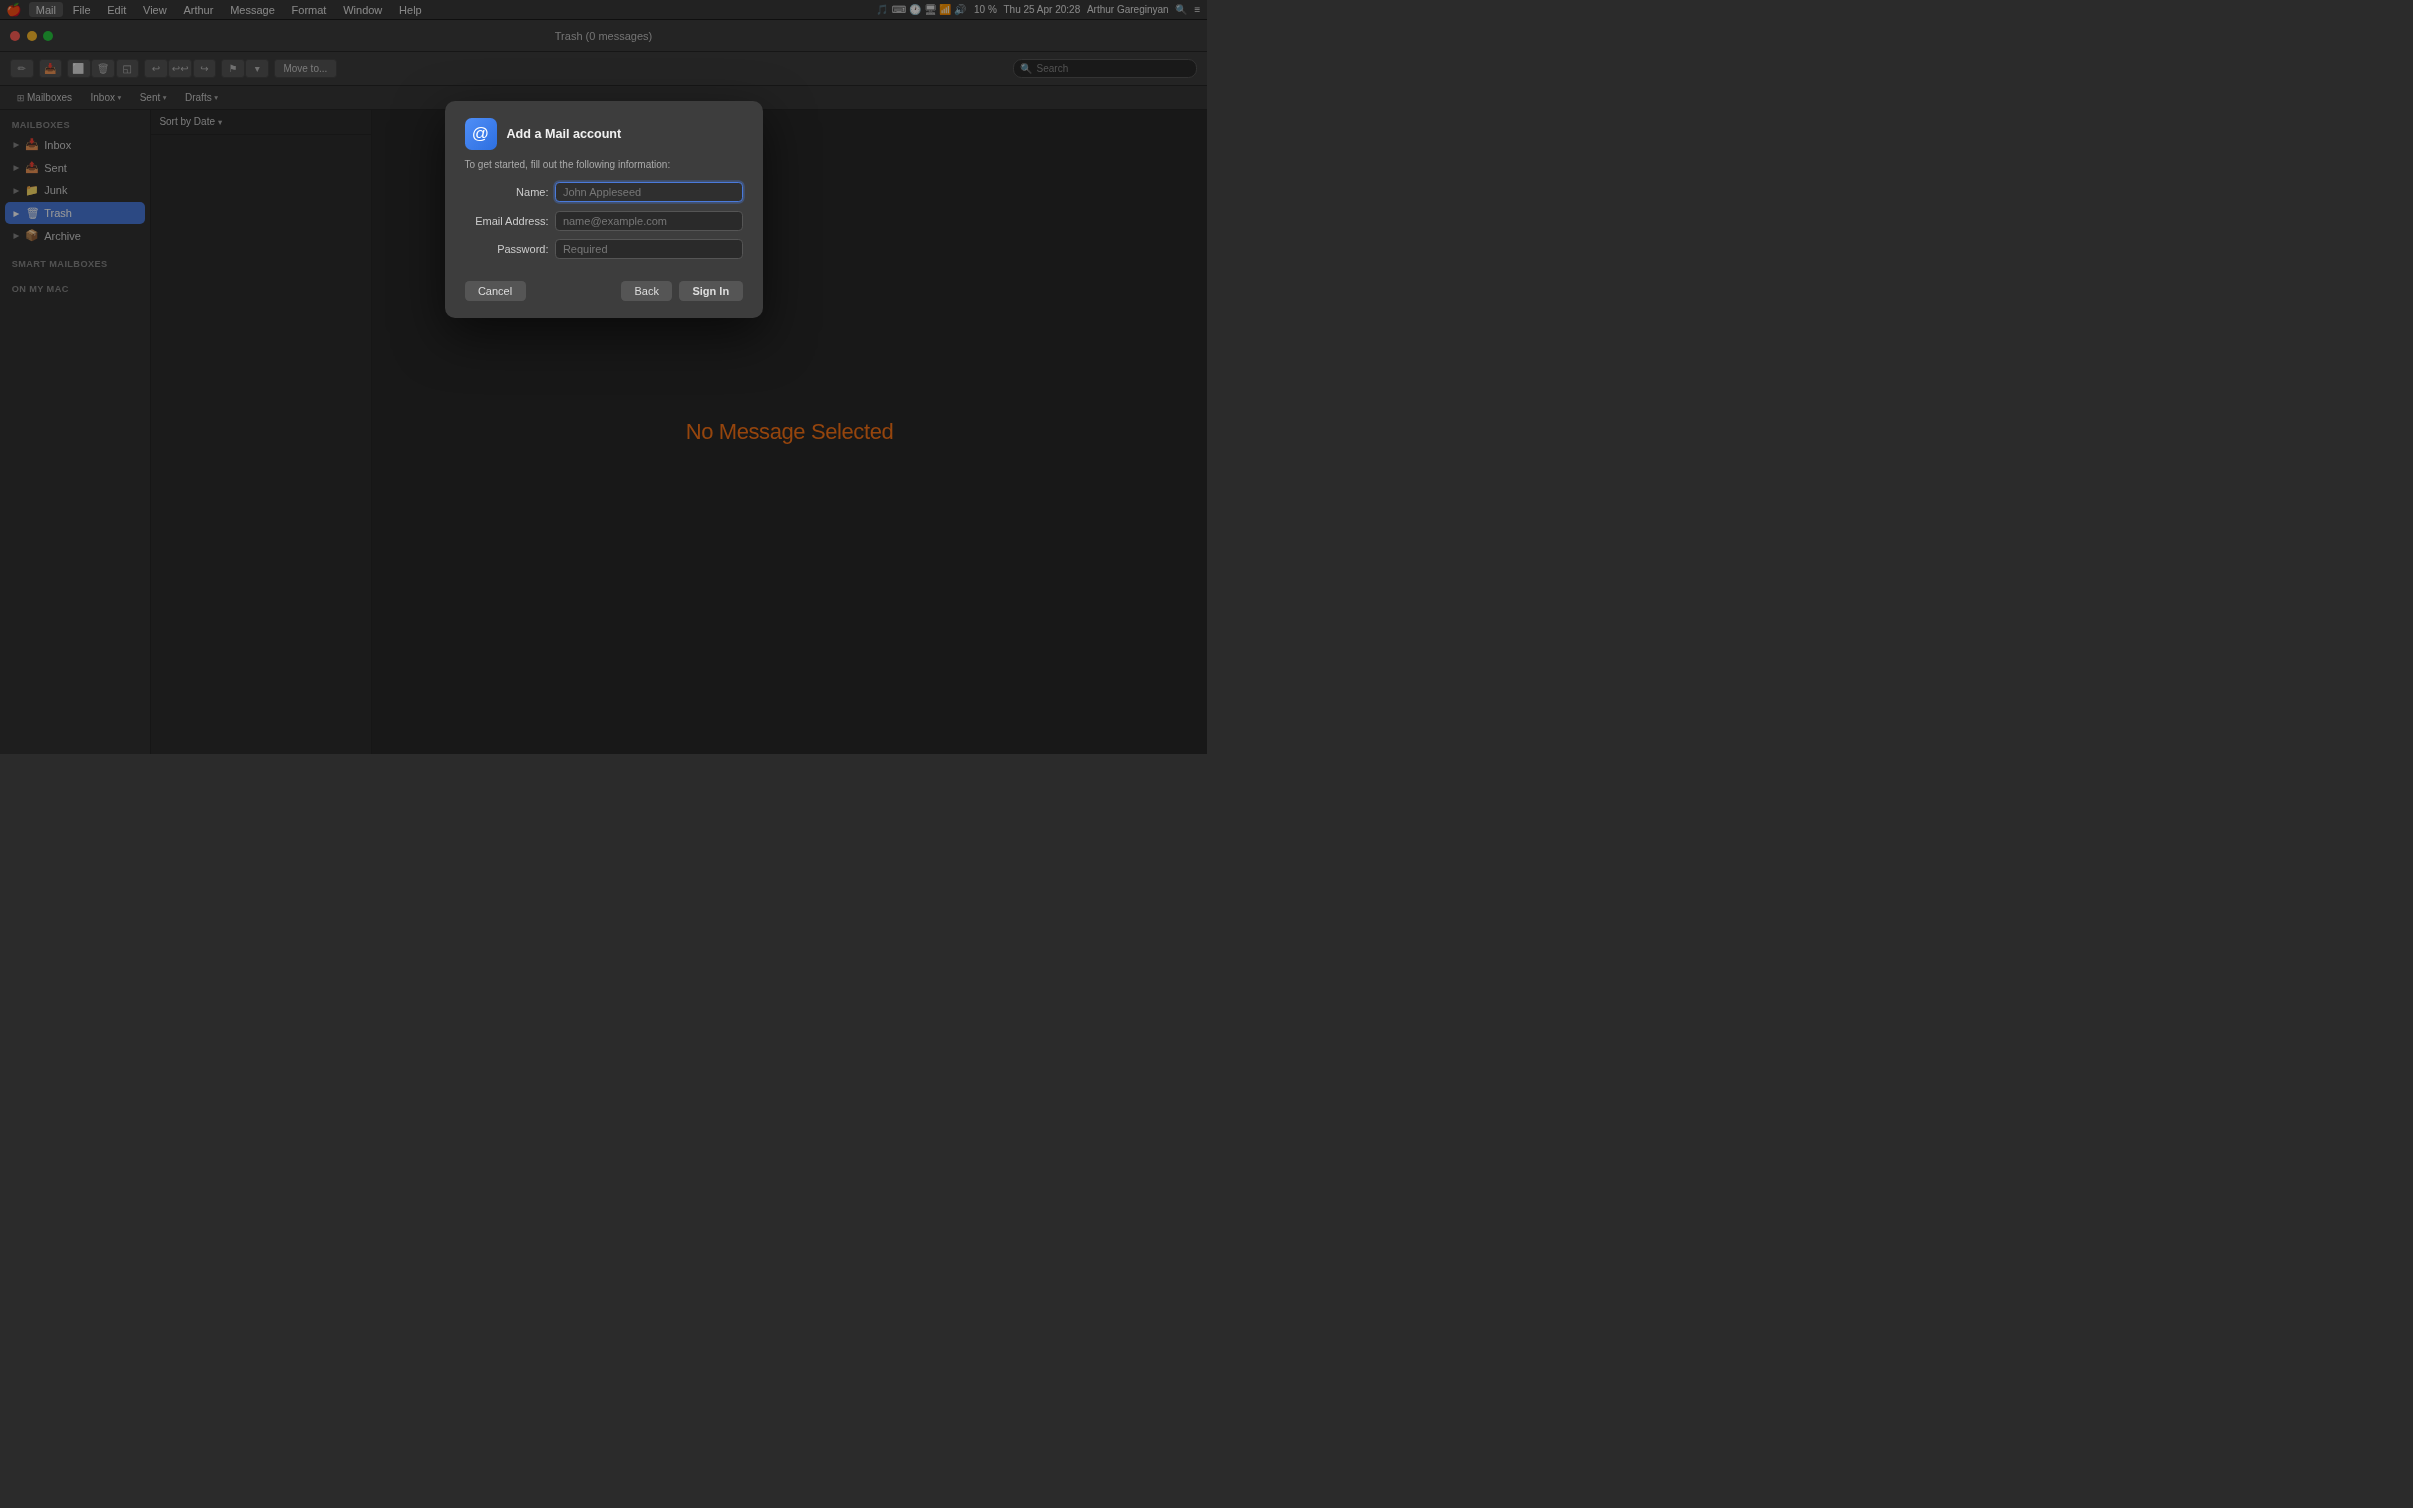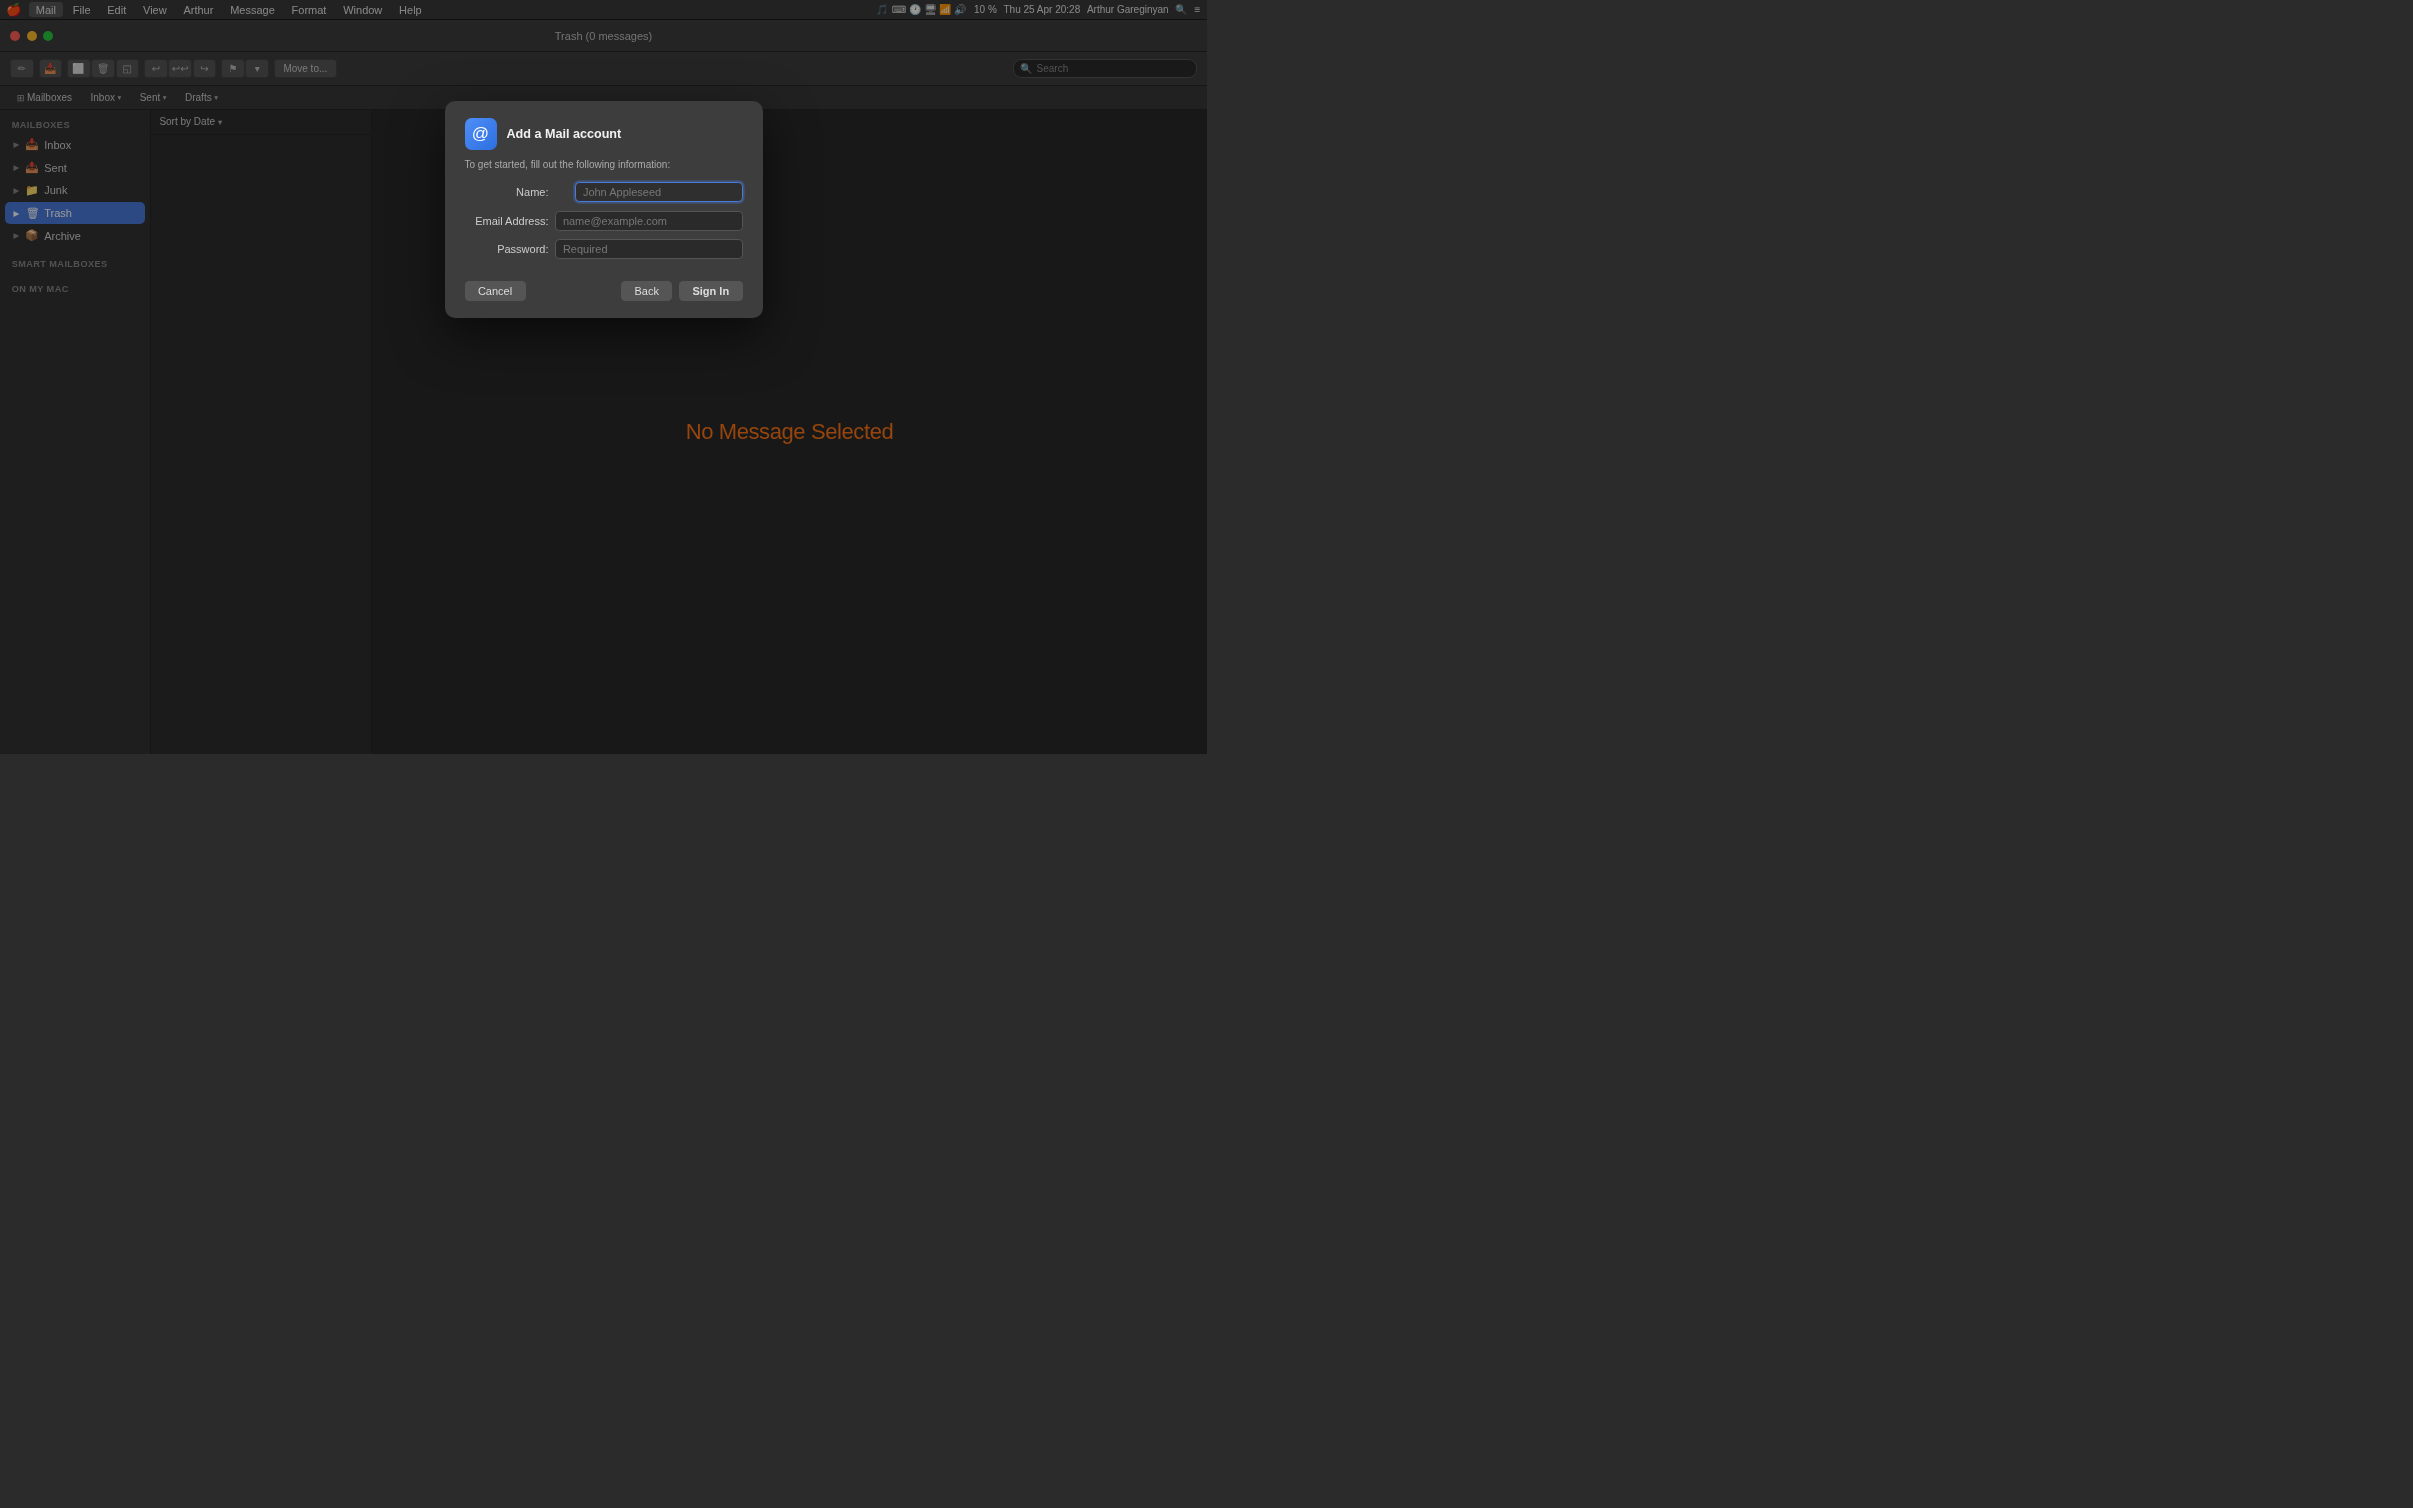--- a/index.html
+++ b/index.html
@@ -318,21 +318,20 @@
       border-radius: 4.2px;
       padding: 0 6.7px;
       font-size: 11px;
       color: #e0e0e0;
       outline: none;
     }
     .form-input.focused {
       border-color: #4a7adb;
       box-shadow: 0 0 0 1.7px rgba(74,122,219,0.35);
       background: #2f2f2f;
-      margin-left: 20px;
     }
     .form-input::placeholder { color: #777; }
     .modal-footer {
       display: flex;
       justify-content: flex-end;
       align-items: center;
       padding: 13.4px 20px 17px;
       gap: 0;
     }
     .modal-btn {

